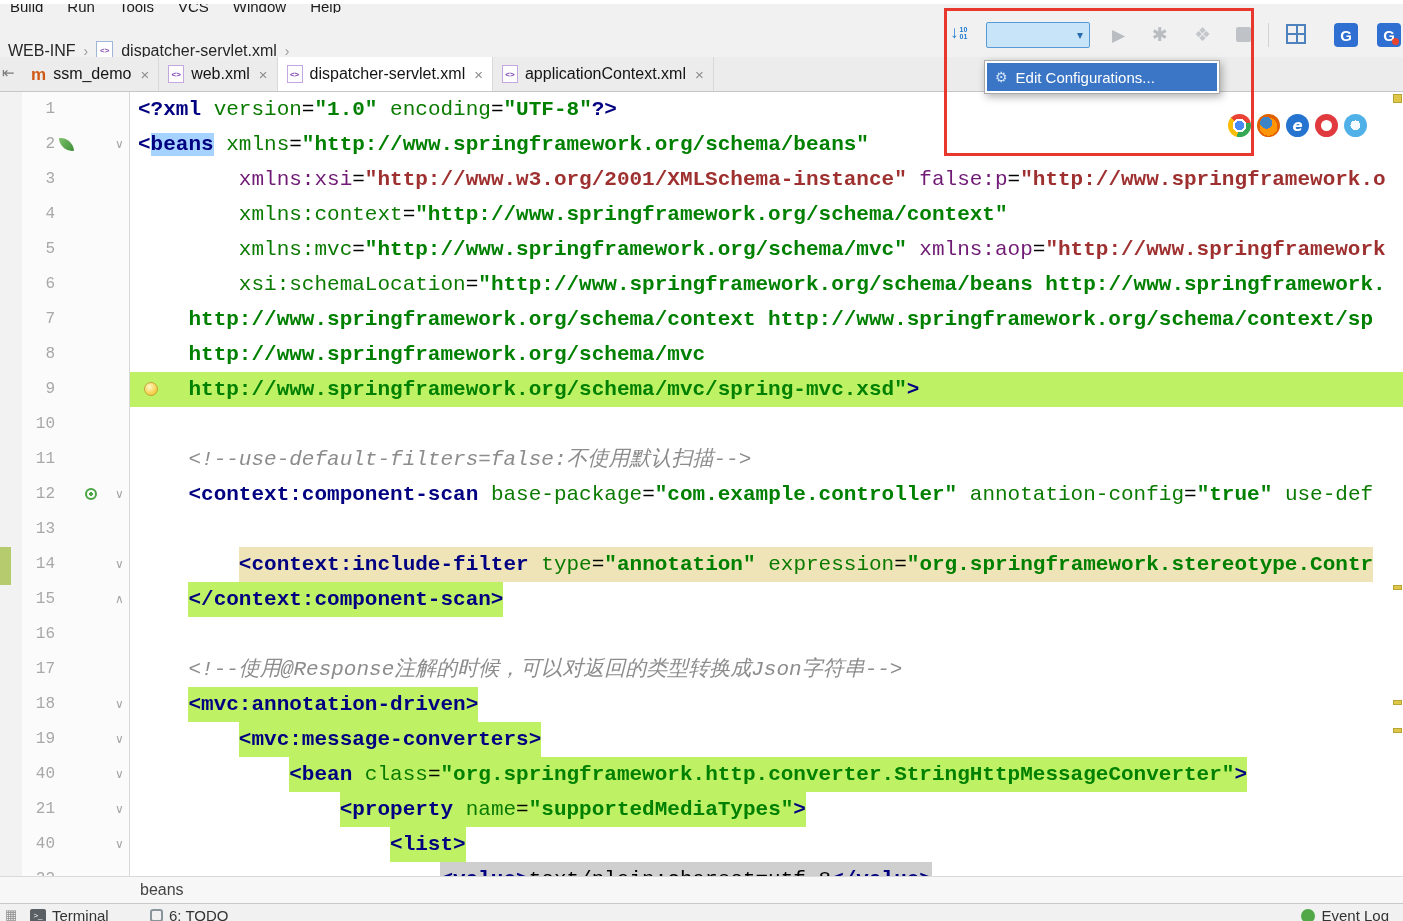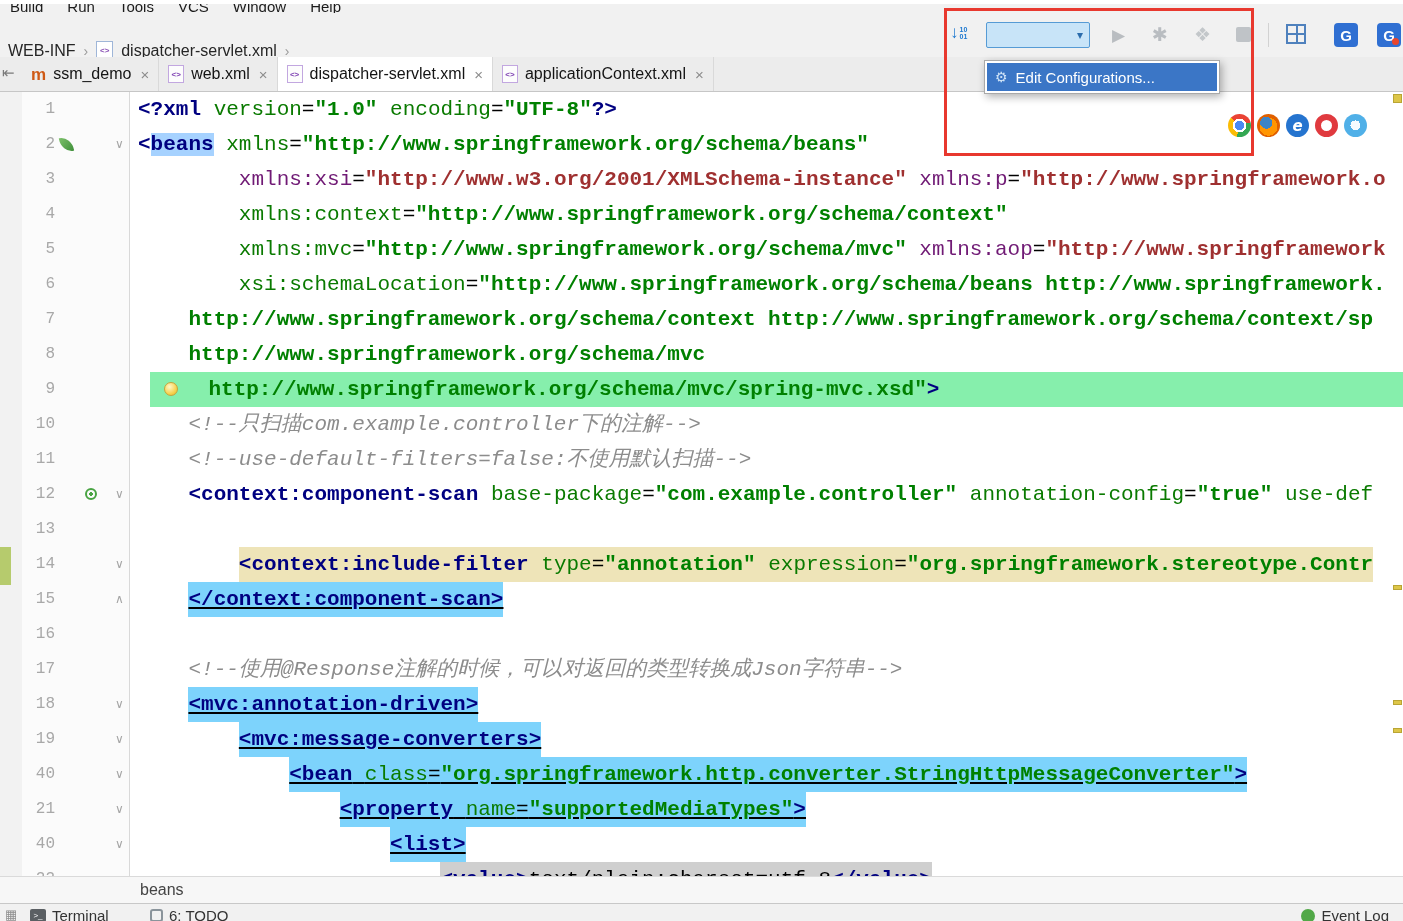--- a/index.html
+++ b/index.html
@@ -80,23 +80,23 @@
   
   .tk-g{color:#000080;font-weight:bold;}
   .tk-a{color:#0a7a00;}
   .tk-v{color:#008000;font-weight:bold;}
   .tk-ar{color:#701a75;}
   .tk-vr{color:#9f3030;font-weight:bold;}
   .tk-c{color:#8c8c8c;font-style:italic;}
   .tk-p{color:#000;}
   .tk-x{color:#000080;font-weight:bold;background:#a6d2ff;}
   
-  .hl-caret .body{background:#86efac;margin-left:20px;}
+  .hl-caret .body{background:#bef264;}
   .hl-warn .content{background:#eee4b8;}
-  .hl-gray .content{background:#7dd3fc;text-decoration:underline;}
+  .hl-gray .content{background:#bef264;}
   .hl-sel .content{background:#cfcfcf;}
 
   
   #browsers{position:absolute;top:22px;left:1228px;display:flex;gap:6px;}
   .bi{width:23px;height:23px;border-radius:50%;position:relative;font-family:"DejaVu Sans",sans-serif;}
   .bi-chrome{background:radial-gradient(circle at 50% 50%,#4a8af4 0 5px,#fff 5px 7px,rgba(0,0,0,0) 7px),
              conic-gradient(from -45deg,#ea4335 0 33%,#34a853 33% 66%,#fbbc05 66% 100%);}
   .bi-firefox{background:radial-gradient(circle at 40% 38%,#3d84c6 0 6px,rgba(0,0,0,0) 6px),
               radial-gradient(circle at 50% 55%,#ff9502 0 9px,#e06000 9px);}
   .bi-ie{background:#2574cf;display:flex;align-items:center;justify-content:center;color:#fff;
@@ -215,21 +215,21 @@
         <span class="ln">2</span>
         <span class="gut">
           <span class="gi-bean"></span>
           <span class="fold">∨</span>
         </span>
         <span class="body"><span class="ind"></span><span class="content"><span class="tk-g">&lt;</span><span class="tk-x">beans</span><span class="tk-p"> </span><span class="tk-a">xmlns</span><span class="tk-p">=</span><span class="tk-v">"http://www.springframework.org/schema/beans"</span></span><span class="fill"></span></span>
       </div>
       <div class="row">
         <span class="ln">3</span>
         <span class="gut"></span>
-        <span class="body"><span class="ind">        </span><span class="content"><span class="tk-ar">xmlns:xsi</span><span class="tk-p">=</span><span class="tk-vr">"http://www.w3.org/2001/XMLSchema-instance"</span><span class="tk-p"> </span><span class="tk-ar">xmlns:p</span><span class="tk-p">=</span><span class="tk-vr">"http://www.springframework.o</span></span><span class="fill"></span></span>
+        <span class="body"><span class="ind">        </span><span class="content"><span class="tk-ar">xmlns:xsi</span><span class="tk-p">=</span><span class="tk-vr">"http://www.w3.org/2001/XMLSchema-instance"</span><span class="tk-p"> </span><span class="tk-ar">false:p</span><span class="tk-p">=</span><span class="tk-vr">"http://www.springframework.o</span></span><span class="fill"></span></span>
       </div>
       <div class="row">
         <span class="ln">4</span>
         <span class="gut"></span>
         <span class="body"><span class="ind">        </span><span class="content"><span class="tk-a">xmlns:context</span><span class="tk-p">=</span><span class="tk-v">"http://www.springframework.org/schema/context"</span></span><span class="fill"></span></span>
       </div>
       <div class="row">
         <span class="ln">5</span>
         <span class="gut"></span>
         <span class="body"><span class="ind">        </span><span class="content"><span class="tk-a">xmlns:mvc</span><span class="tk-p">=</span><span class="tk-v">"http://www.springframework.org/schema/mvc"</span><span class="tk-p"> </span><span class="tk-ar">xmlns:aop</span><span class="tk-p">=</span><span class="tk-vr">"http://www.springframework</span></span><span class="fill"></span></span>
@@ -250,21 +250,21 @@
         <span class="body"><span class="ind">    </span><span class="content"><span class="tk-v">http://www.springframework.org/schema/mvc</span></span><span class="fill"></span></span>
       </div>
       <div class="row hl-caret">
         <span class="ln">9</span>
         <span class="gut"></span>
         <span class="body"><span class="bulb"></span><span class="ind">    </span><span class="content"><span class="tk-v">http://www.springframework.org/schema/mvc/spring-mvc.xsd"</span><span class="tk-g">&gt;</span></span><span class="fill"></span></span>
       </div>
       <div class="row">
         <span class="ln">10</span>
         <span class="gut"></span>
-        <span class="body"><span class="ind">    </span><span class="content"><span class="tk-c">&lt;!--只扫描com.example.controller下的注解--&gt;</span></span><span class="fill"></span></span>
+        <span class="body"><span class="ind">    </span><span class="fill"></span></span>
       </div>
       <div class="row">
         <span class="ln">11</span>
         <span class="gut"></span>
         <span class="body"><span class="ind">    </span><span class="content"><span class="tk-c">&lt;!--use-default-filters=false:不使用默认扫描--&gt;</span></span><span class="fill"></span></span>
       </div>
       <div class="row">
         <span class="ln">12</span>
         <span class="gut">
           <span class="gi-scan"></span>

